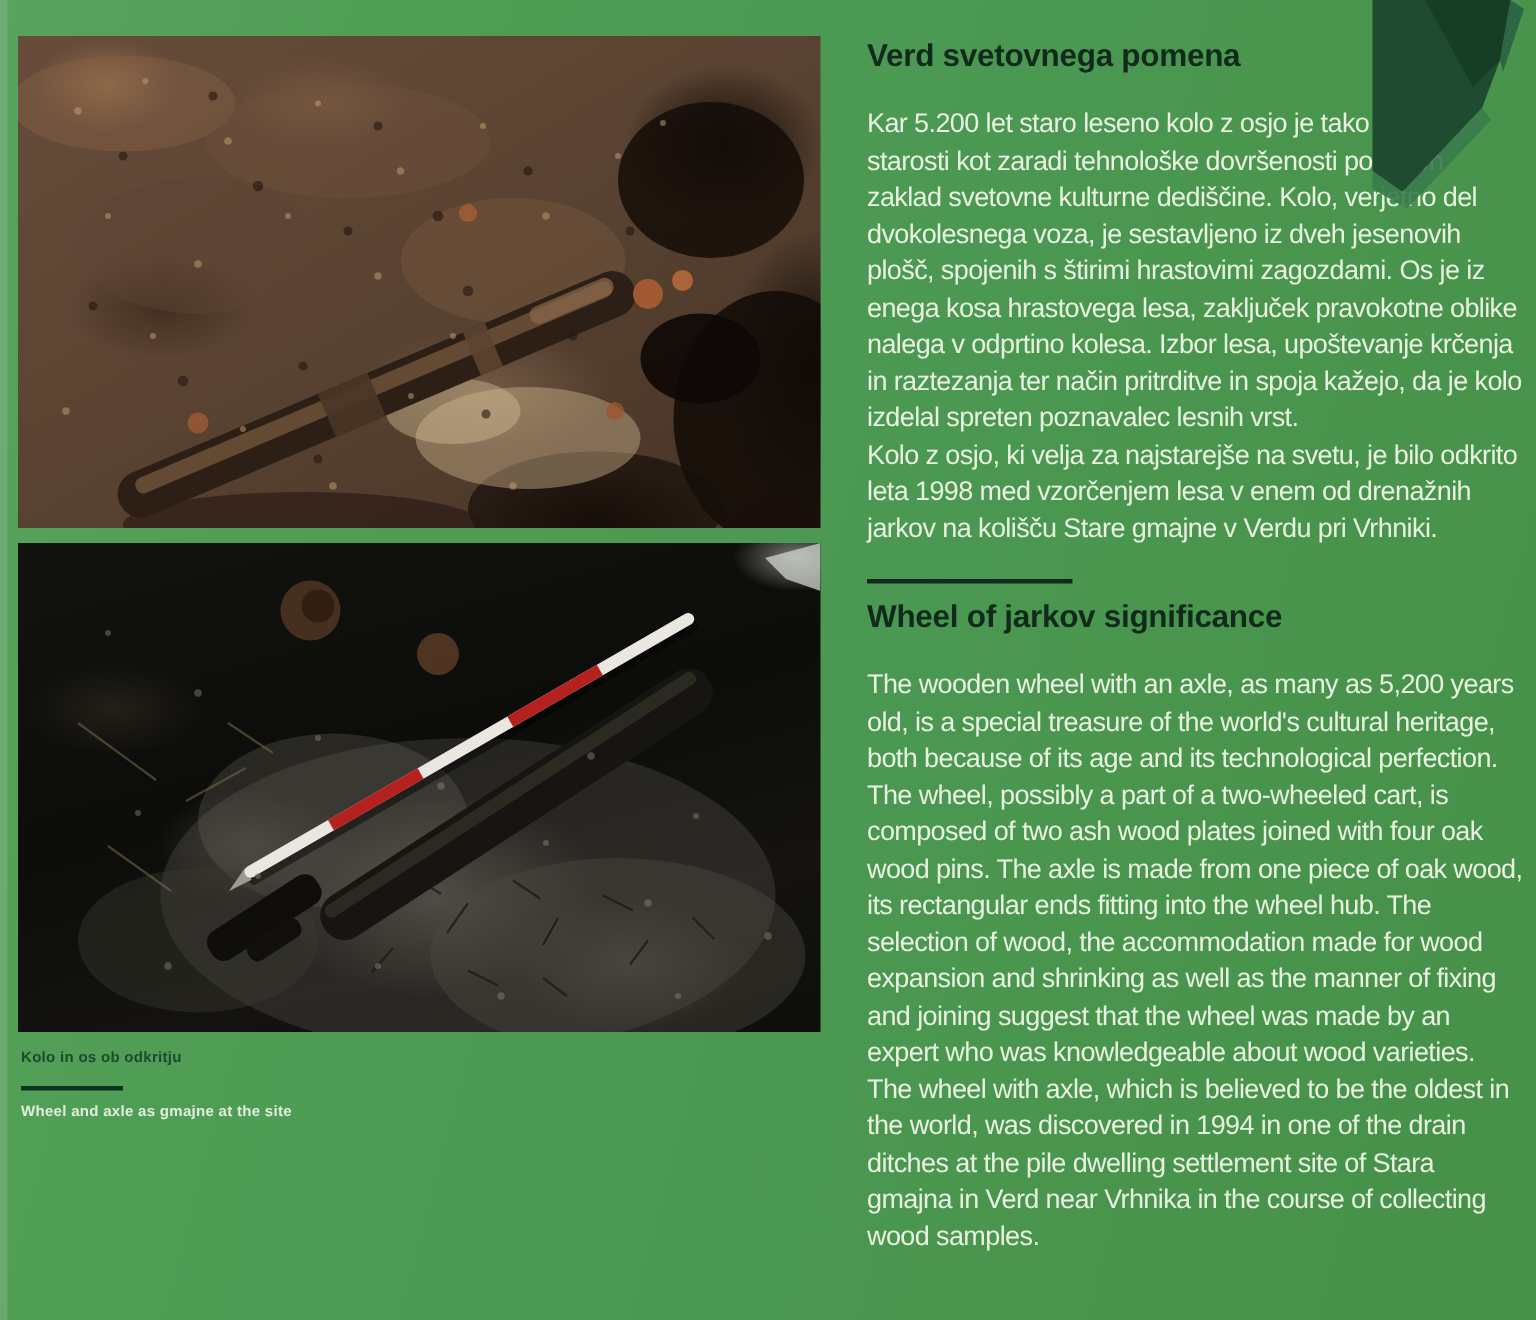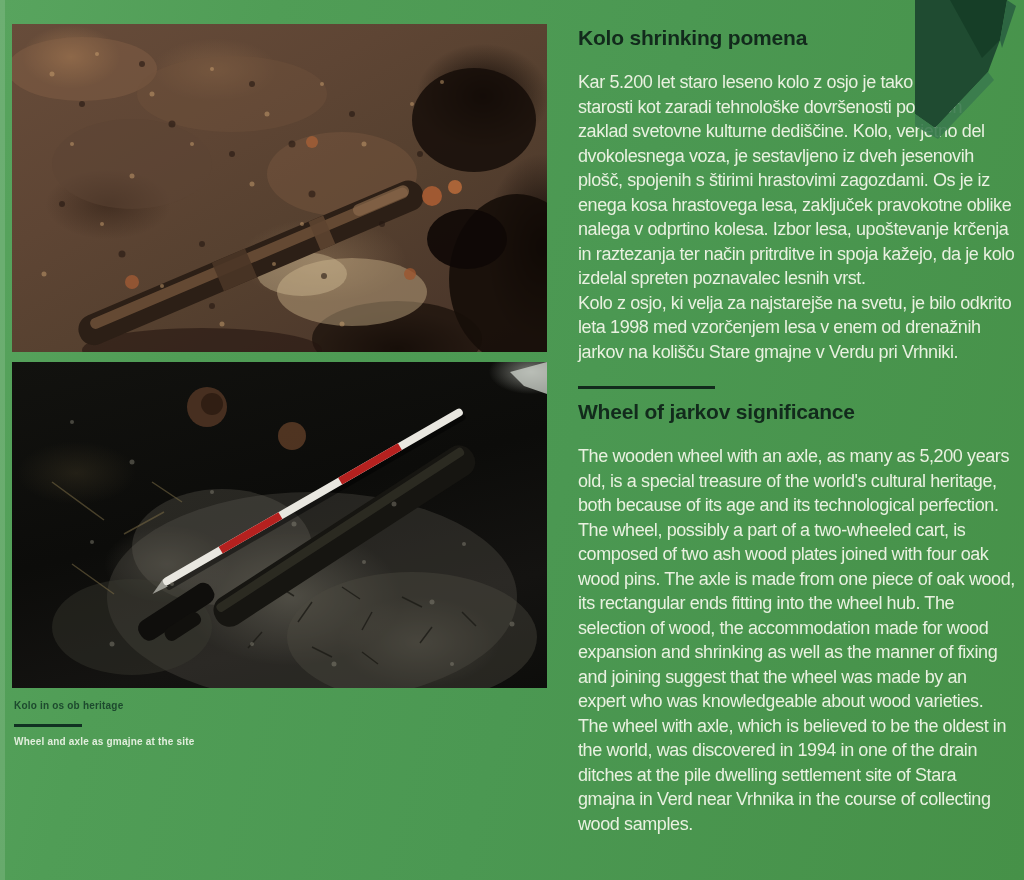--- a/index.html
+++ b/index.html
@@ -188,27 +188,27 @@
           <circle cx="452" cy="182" r="2"></circle>
           <circle cx="382" cy="142" r="2.5"></circle>
         <circle cx="80" cy="180" r="2"></circle>
           <circle cx="500" cy="262" r="2.5"></circle>
           <circle cx="440" cy="302" r="2"></circle>
       </g>
     </svg>
   </div>
 
   <div class="captions">
-    <div class="caption sl">Kolo in os ob heritage</div>
+    <div class="caption sl">Kolo in os ob odkritju</div>
     <div class="caption-divider"></div>
     <div class="caption en">Wheel and axle as gmajne at the site</div>
   </div>
 
   <div class="text-col">
-    <h1>Kolo shrinking pomena</h1>
+    <h1>Verd svetovnega pomena</h1>
     <p>Kar 5.200 let staro leseno kolo z osjo je tako zaradi starosti kot zaradi tehnološke dovršenosti poseben zaklad svetovne kulturne dediščine. Kolo, verjetno del dvokolesnega voza, je sestavljeno iz dveh jesenovih plošč, spojenih s štirimi hrastovimi zagozdami. Os je iz enega kosa hrastovega lesa, zaključek pravokotne oblike nalega v odprtino kolesa. Izbor lesa, upoštevanje krčenja in raztezanja ter način pritrditve in spoja kažejo, da je kolo izdelal spreten poznavalec lesnih vrst.</p>
     <p>Kolo z osjo, ki velja za najstarejše na svetu, je bilo odkrito leta 1998 med vzorčenjem lesa v enem od drenažnih jarkov na kolišču Stare gmajne v Verdu pri Vrhniki.</p>
     <div class="section-divider"></div>
     <h2>Wheel of jarkov significance</h2>
     <p>The wooden wheel with an axle, as many as 5,200 years old, is a special treasure of the world's cultural heritage, both because of its age and its technological perfection. The wheel, possibly a part of a two-wheeled cart, is composed of two ash wood plates joined with four oak wood pins. The axle is made from one piece of oak wood, its rectangular ends fitting into the wheel hub. The selection of wood, the accommodation made for wood expansion and shrinking as well as the manner of fixing and joining suggest that the wheel was made by an expert who was knowledgeable about wood varieties.</p>
     <p>The wheel with axle, which is believed to be the oldest in the world, was discovered in 1994 in one of the drain ditches at the pile dwelling settlement site of Stara gmajna in Verd near Vrhnika in the course of collecting wood samples.</p>
   </div>
 
   <svg class="corner" viewBox="0 0 120 140">
     <polygon points="11,0 103,0 96,40 84,72 31,128 11,114" fill="#1f4b31"></polygon>

